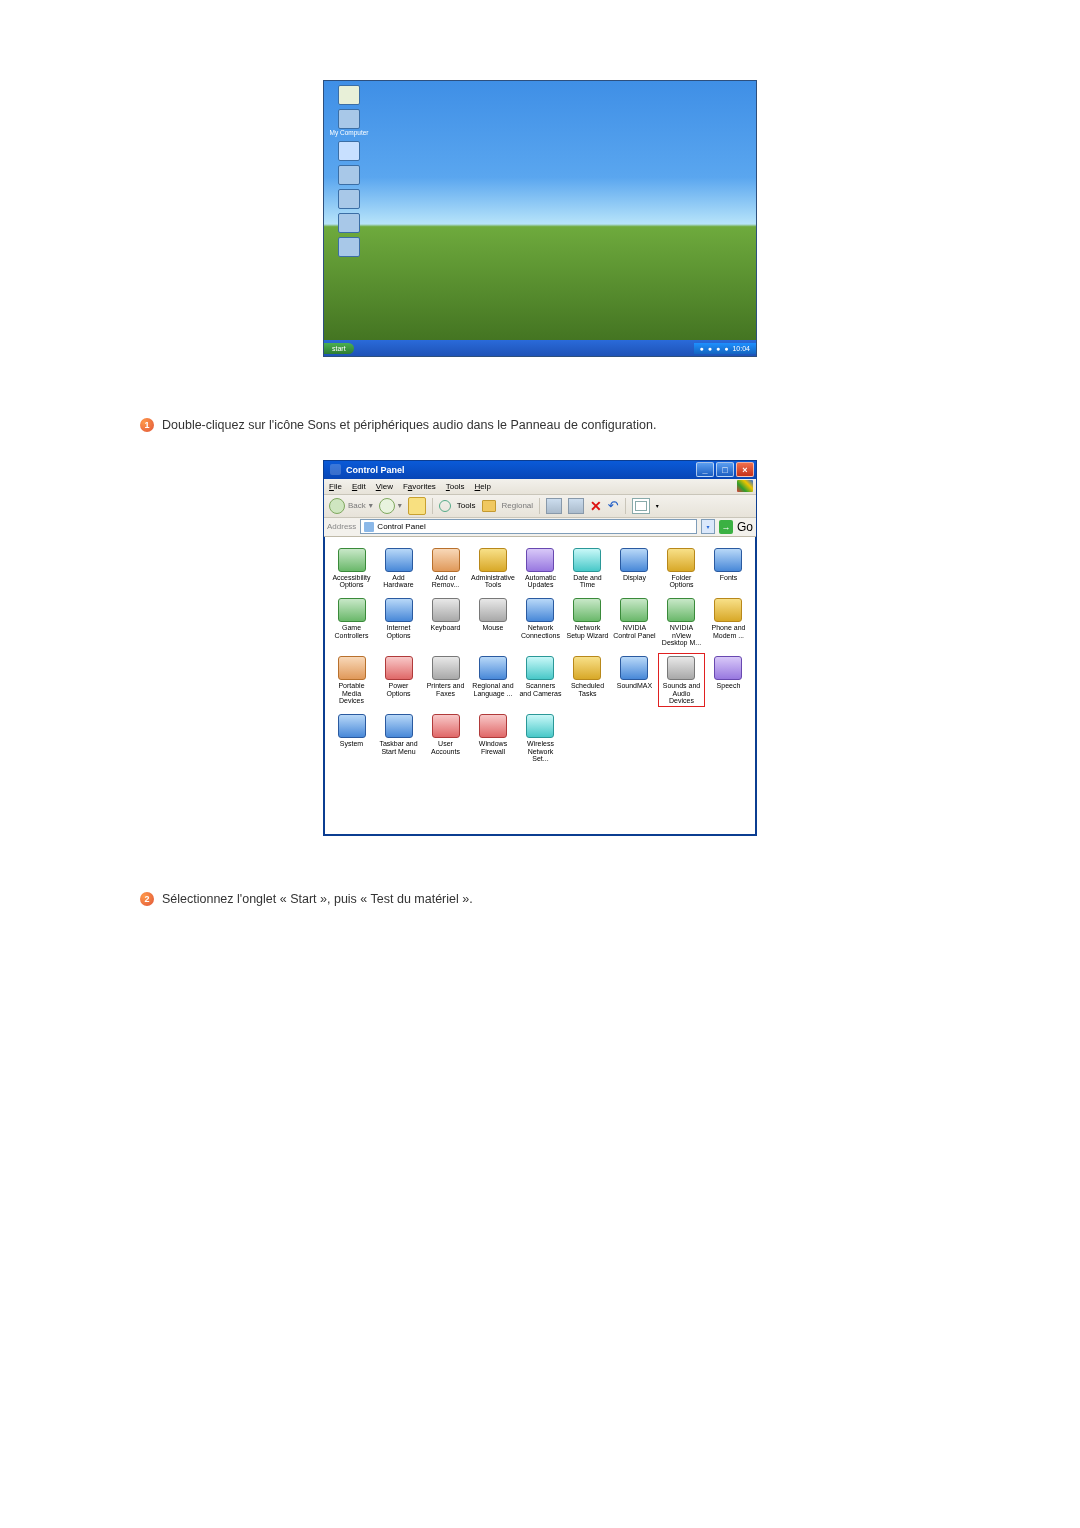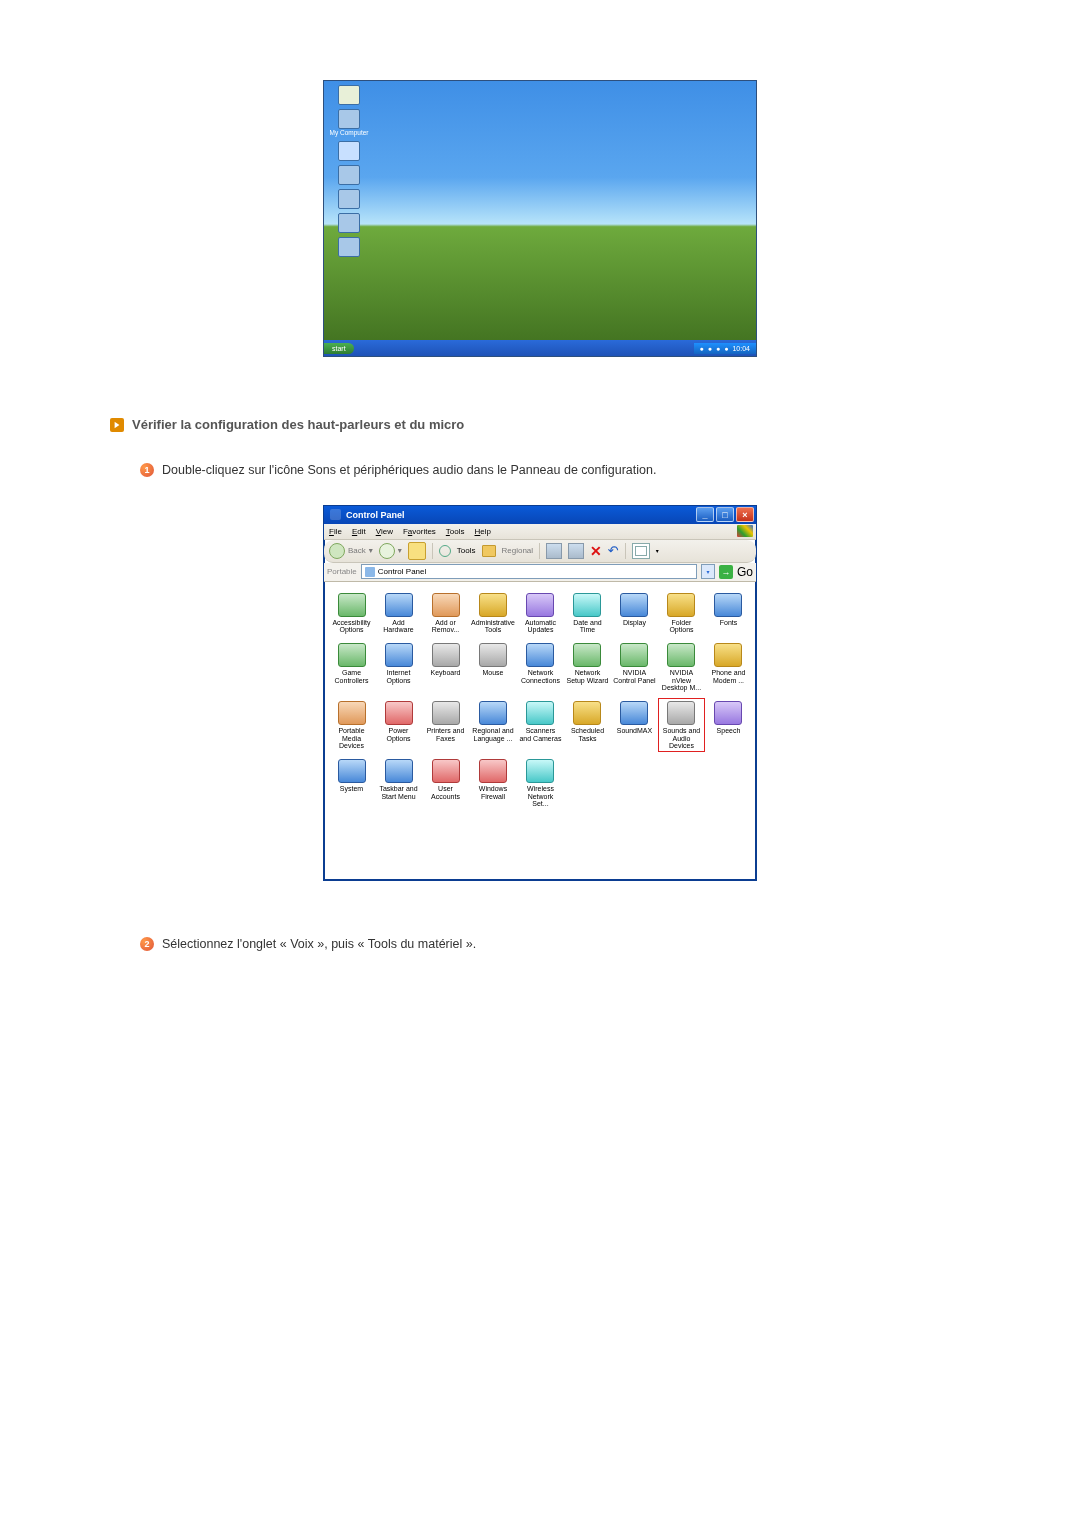--- a/index.html
+++ b/index.html
@@ -172,21 +172,20 @@
     border-radius:1px;
   }
   .cp-toolbar {
     background: linear-gradient(#f3f1ec,#e7e3d9);
     height:22px;
     display:flex; align-items:center;
     padding:0 5px;
     gap:6px;
     border-bottom:1px solid #c9c5b9;
     font-size:8px;
-    border-radius:9px;
   }
   .tb-btn { display:flex; align-items:center; gap:3px; color:#7a7a7a; cursor:default; }
   .tb-circle { width:14px; height:14px; border-radius:50%; background:#cfe6c0; border:1px solid #7fa85e; display:inline-block; }
   .tb-circle.fwd { background:#e8f3de; }
   .tb-up { width:16px; height:16px; background:#f8e080; border:1px solid #c8a030; border-radius:2px; }
   .tb-sep { width:1px; height:16px; background:#c9c5b9; }
   .tb-search { color:#000; }
   .tb-search::before { content:""; display:inline-block; width:10px; height:10px; border:1.5px solid #5a8; border-radius:50%; margin-right:3px; vertical-align:-2px;}
   .tb-folders::before { content:""; display:inline-block; width:12px;height:10px;background:#f0c860;border:1px solid #c49a30;border-radius:1px;margin-right:3px;vertical-align:-2px;}
   .tb-ic { width:14px; height:14px; display:inline-block; }
@@ -297,28 +296,20 @@
       <span class="tray">
         <span>●</span>
           <span>●</span>
           <span>●</span>
           <span>●</span>
         <span>10:04</span>
       </span>
     </div>
   </div>
 
-  <div class="section-row">
-    <span class="arrow-badge">
-      <svg viewBox="0 0 10 10">
-          <path d="M2 1 L8 5 L2 9 Z"></path>
-        </svg>
-    </span>
-    <span class="section-title">Vérifier la configuration des haut-parleurs et du micro</span>
-  </div>
 
   <div class="step-line">
     <span class="num-badge">1</span>
     <span class="step-text">Double-cliquez sur l'icône Sons et périphériques audio dans le Panneau de configuration.</span>
   </div>
 
   <div class="cp-window">
 
     <div class="cp-titlebar">
       <span class="cp-icon"></span>
@@ -355,21 +346,21 @@
       <span class="tb-ic copy"></span>
       <span class="tb-ic move"></span>
       <span class="tb-ic del">✕</span>
       <span class="tb-ic undo">↶</span>
       <span class="tb-sep"></span>
       <span class="tb-ic views"></span>
         <span style="font-size:6px">▾</span>
     </div>
 
     <div class="cp-addressbar">
-      <span class="addr-label">Portable</span>
+      <span class="addr-label">Address</span>
       <span class="addr-field">
         <span class="cp-small-ic"></span>
         <span>Control Panel</span>
       </span>
       <span class="addr-dd">▾</span>
       <span class="go-btn">→</span>
       <span class="go-label">Go</span>
     </div>
 
     <div class="cp-body">
@@ -501,16 +492,16 @@
           <div class="cp-item">
             <div class="ic c6"></div>
             <div class="lbl">Wireless Network Set...</div>
           </div>
         </div>
     </div>
   </div>
 
   <div class="step-line">
     <span class="num-badge">2</span>
-    <span class="step-text">Sélectionnez l'onglet « Voix », puis « Tools du matériel ».</span>
+    <span class="step-text">Sélectionnez l'onglet « Start », puis « Test du matériel ».</span>
   </div>
 
 </div>
 
 </body></html>

